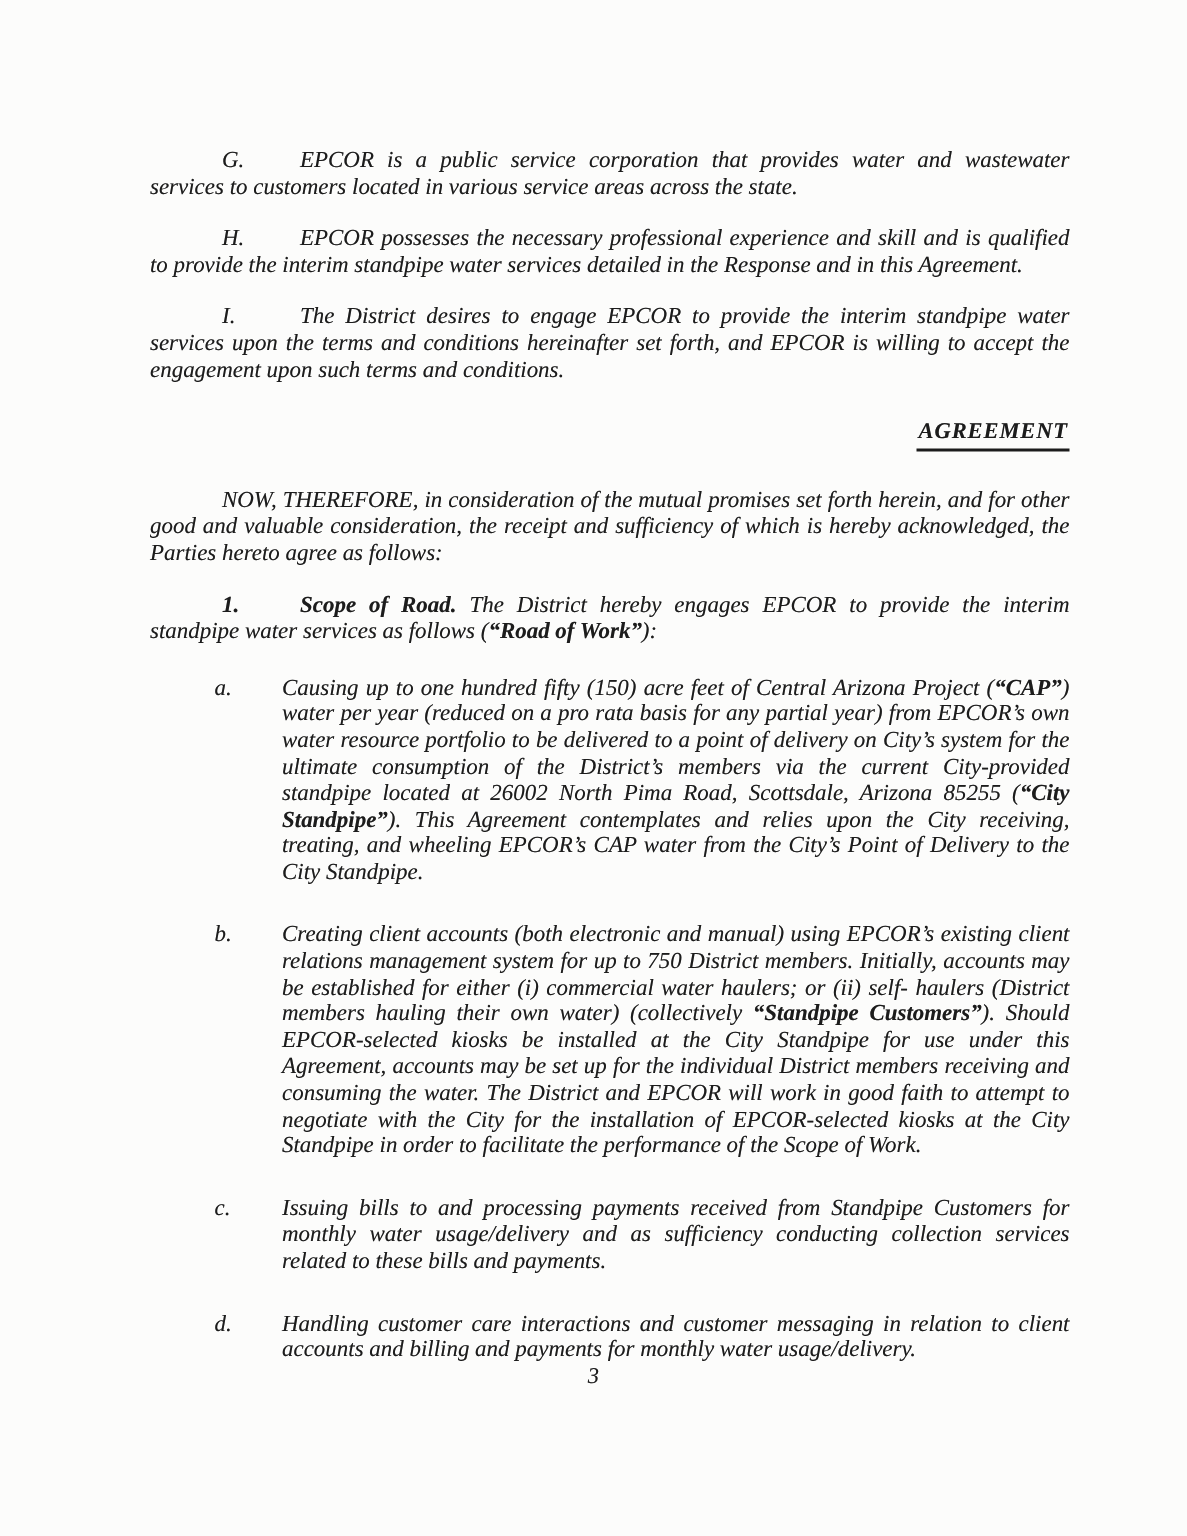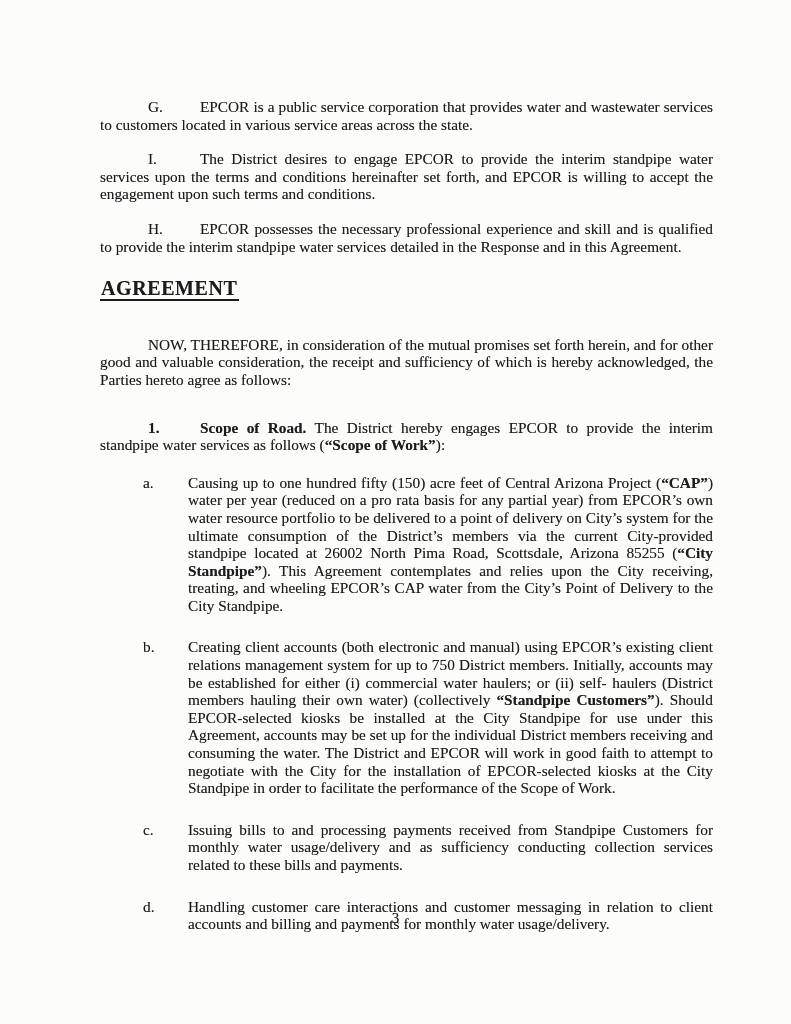--- a/index.html
+++ b/index.html
@@ -1,20 +1,20 @@
 <!DOCTYPE html>
 <html style="--ink: #1c1c1c; --paper: #fcfcfb;"><head>
 <meta charset="utf-8">
 <title>Agreement — Page 3</title>
 <style>
   :root {
     --ink: #1c1c1c;
     --paper: #fcfcfb;
   }
-  * { margin: 0; padding: 0; box-sizing: border-box; }
+  * { margin: 0; padding: 0; box-sizing: border-box; font-style: italic; }
   html, body {
     background: var(--paper);
     font-family: "Liberation Serif", "DejaVu Serif", serif;
     color: var(--ink);
   }
   .page {
     position: relative;
     width: 791px;
     height: 1024px;
     background: var(--paper);
@@ -32,27 +32,27 @@
     text-indent: 48px;
     margin-bottom: 17px;
   }
   p.recital .rlabel {
     display: inline-block;
     width: 52px;
     text-indent: 0;
   }
   p.plain-para {
     text-indent: 48px;
-    margin-bottom: 30px;
+    margin-bottom: 17px;
   }
   h1.doc-heading {
-    text-align: left;
-    font-size: 20px;
+    text-align: right;
+    font-size: 15px;
     font-weight: bold;
-    margin: 25px 0 35px 0;
+    margin: 25px 0 24px 0;
     letter-spacing: 0.6px;
   }
   h1.doc-heading .underlined {
     display: inline-block;
     border-bottom: 2px solid var(--ink);
     padding: 0 1px 1px 1px;
   }
   p.section-lead {
     text-indent: 48px;
     margin-bottom: 14px;
@@ -87,35 +87,35 @@
 </head>
 <body>
 
 <div class="page body-text">
 
   <p class="recital">
     <span class="rlabel">G.</span><span>EPCOR is a public service corporation that provides water and wastewater services to customers located in various service areas across the state.</span>
   </p>
 
   <p class="recital">
-    <span class="rlabel">I.</span><span>The District desires to engage EPCOR to provide the interim standpipe water services upon the terms and conditions hereinafter set forth, and EPCOR is willing to accept the engagement upon such terms and conditions.</span>
+    <span class="rlabel">H.</span><span>EPCOR possesses the necessary professional experience and skill and is qualified to provide the interim standpipe water services detailed in the Response and in this Agreement.</span>
   </p>
 
   <p class="recital">
-    <span class="rlabel">H.</span><span>EPCOR possesses the necessary professional experience and skill and is qualified to provide the interim standpipe water services detailed in the Response and in this Agreement.</span>
+    <span class="rlabel">I.</span><span>The District desires to engage EPCOR to provide the interim standpipe water services upon the terms and conditions hereinafter set forth, and EPCOR is willing to accept the engagement upon such terms and conditions.</span>
   </p>
 
   <h1 class="doc-heading">
     <span class="underlined">AGREEMENT</span>
   </h1>
 
   <p class="plain-para">NOW, THEREFORE, in consideration of the mutual promises set forth herein, and for other good and valuable consideration, the receipt and sufficiency of which is hereby acknowledged, the Parties hereto agree as follows:</p>
 
   <p class="section-lead">
-    <span class="rlabel">1.</span><span><b>Scope of Road.</b><span> The District hereby engages EPCOR to provide the interim standpipe water services as follows (</span><b>“Scope of Work”</b><span>):</span></span>
+    <span class="rlabel">1.</span><span><b>Scope of Road.</b><span> The District hereby engages EPCOR to provide the interim standpipe water services as follows (</span><b>“Road of Work”</b><span>):</span></span>
   </p>
 
   <div class="scope-item">
     <span class="ilabel">a.</span>
     <span class="itext"><span>Causing up to one hundred fifty (150) acre feet of Central Arizona Project (</span><b>“CAP”</b><span>) water per year (reduced on a pro rata basis for any partial year) from EPCOR’s own water resource portfolio to be delivered to a point of delivery on City’s system for the ultimate consumption of the District’s members via the current City-provided standpipe located at 26002 North Pima Road, Scottsdale, Arizona 85255 (</span><b>“City Standpipe”</b><span>). This Agreement contemplates and relies upon the City receiving, treating, and wheeling EPCOR’s CAP water from the City’s Point of Delivery to the City Standpipe.</span></span>
   </div>
 
   <div class="scope-item">
     <span class="ilabel">b.</span>
     <span class="itext"><span>Creating client accounts (both electronic and manual) using EPCOR’s existing client relations management system for up to 750 District members. Initially, accounts may be established for either (i) commercial water haulers; or (ii) self- haulers (District members hauling their own water) (collectively </span><b>“Standpipe Customers”</b><span>). Should EPCOR-selected kiosks be installed at the City Standpipe for use under this Agreement, accounts may be set up for the individual District members receiving and consuming the water. The District and EPCOR will work in good faith to attempt to negotiate with the City for the installation of EPCOR-selected kiosks at the City Standpipe in order to facilitate the performance of the Scope of Work.</span></span>

